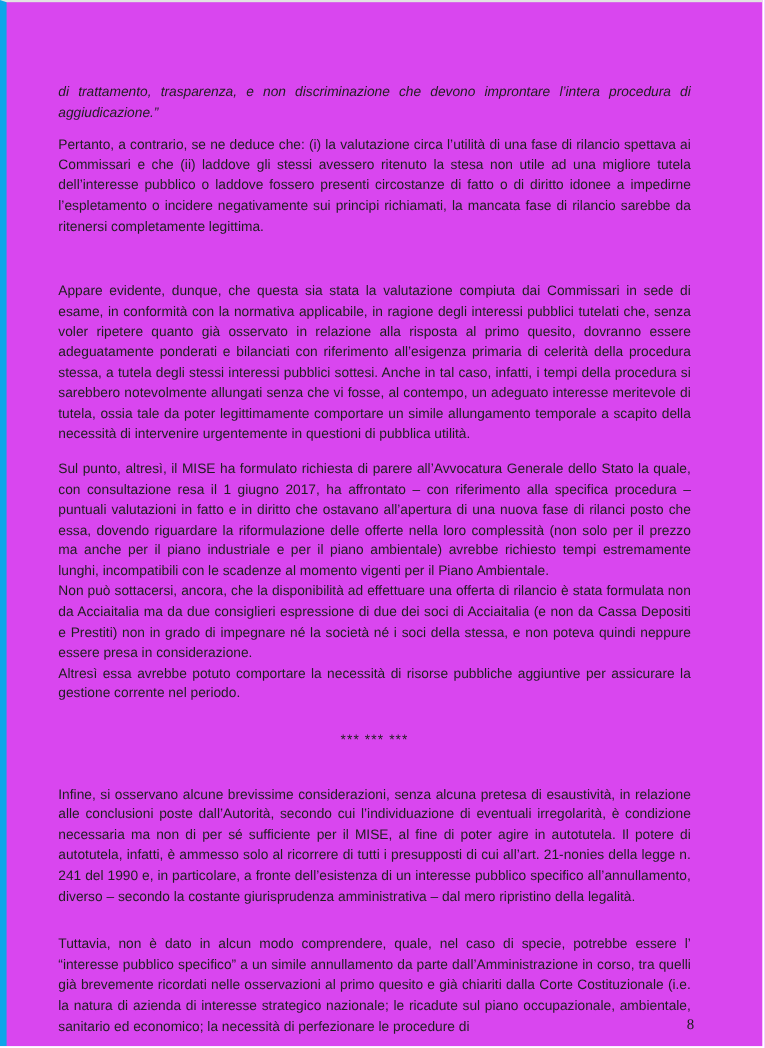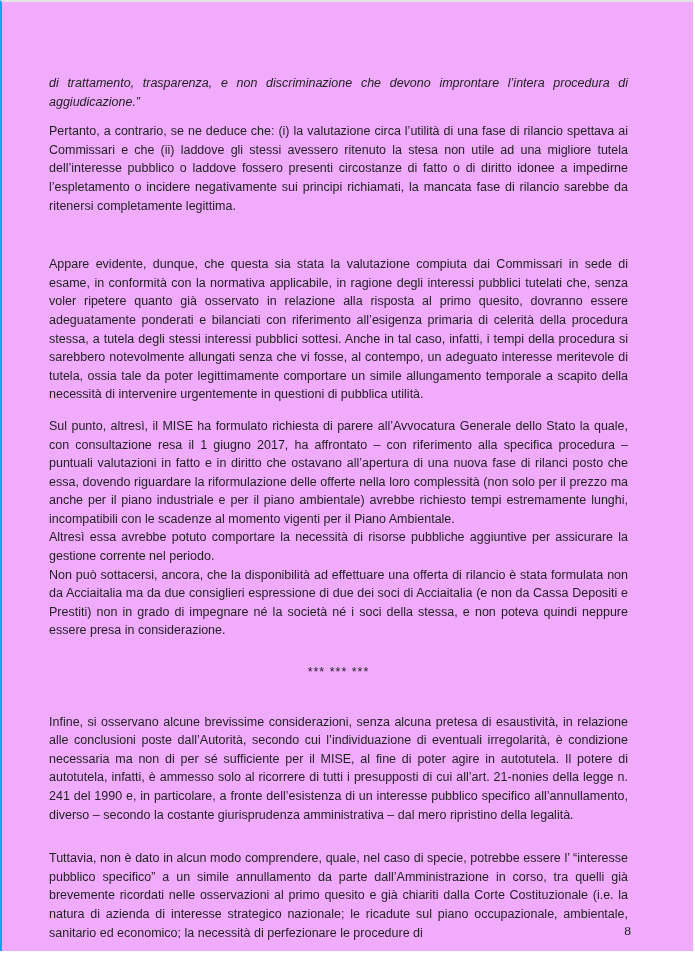--- a/index.html
+++ b/index.html
@@ -10,22 +10,22 @@
   body {
     width: 695px;
     height: 953px;
     overflow: hidden;
     position: relative;
   }
   .page {
     position: relative;
     width: 693px;
     height: 951px;
-    background: #f0abfc;
-    border-left: 2px solid #0ea5e9;
+    background: #d946ef;
+    border-left: 6px solid #0ea5e9;
     border-top: 2px solid #e2e2e2;
     box-sizing: border-box;
     font-family: "Liberation Sans", sans-serif;
     color: #1f1f1f;
   }
   .text-block {
     position: absolute;
     top: 72px;
     left: 47px;
     right: 65px;
@@ -70,23 +70,23 @@
 <div class="page">
   <div class="text-block">
     <p class="para quote-italic">di trattamento, trasparenza, e non discriminazione che devono improntare l’intera procedura di aggiudicazione.”</p>
 
     <p class="para">Pertanto, a contrario, se ne deduce che: (i) la valutazione circa l’utilità di una fase di rilancio spettava ai Commissari e che (ii) laddove gli stessi avessero ritenuto la stesa non utile ad una migliore tutela dell’interesse pubblico o laddove fossero presenti circostanze di fatto o di diritto idonee a impedirne l’espletamento o incidere negativamente sui principi richiamati, la mancata fase di rilancio sarebbe da ritenersi completamente legittima.</p>
 
     <p class="para wide-after">Appare evidente, dunque, che questa sia stata la valutazione compiuta dai Commissari in sede di esame, in conformità con la normativa applicabile, in ragione degli interessi pubblici tutelati che, senza voler ripetere quanto già osservato in relazione alla risposta al primo quesito, dovranno essere adeguatamente ponderati e bilanciati con riferimento all’esigenza primaria di celerità della procedura stessa, a tutela degli stessi interessi pubblici sottesi. Anche in tal caso, infatti, i tempi della procedura si sarebbero notevolmente allungati senza che vi fosse, al contempo, un adeguato interesse meritevole di tutela, ossia tale da poter legittimamente comportare un simile allungamento temporale a scapito della necessità di intervenire urgentemente in questioni di pubblica utilità.</p>
 
     <p class="para tight">Sul punto, altresì, il MISE ha formulato richiesta di parere all’Avvocatura Generale dello Stato la quale, con consultazione resa il 1 giugno 2017, ha affrontato – con riferimento alla specifica procedura – puntuali valutazioni in fatto e in diritto che ostavano all’apertura di una nuova fase di rilanci posto che essa, dovendo riguardare la riformulazione delle offerte nella loro complessità (non solo per il prezzo ma anche per il piano industriale e per il piano ambientale) avrebbe richiesto tempi estremamente lunghi, incompatibili con le scadenze al momento vigenti per il Piano Ambientale.</p>
 
+    <p class="para tight">Non può sottacersi, ancora, che la disponibilità ad effettuare una offerta di rilancio è stata formulata non da Acciaitalia ma da due consiglieri espressione di due dei soci di Acciaitalia (e non da Cassa Depositi e Prestiti) non in grado di impegnare né la società né i soci della stessa, e non poteva quindi neppure essere presa in considerazione.</p>
+
     <p class="para tight">Altresì essa avrebbe potuto comportare la necessità di risorse pubbliche aggiuntive per assicurare la gestione corrente nel periodo.</p>
-
-    <p class="para tight">Non può sottacersi, ancora, che la disponibilità ad effettuare una offerta di rilancio è stata formulata non da Acciaitalia ma da due consiglieri espressione di due dei soci di Acciaitalia (e non da Cassa Depositi e Prestiti) non in grado di impegnare né la società né i soci della stessa, e non poteva quindi neppure essere presa in considerazione.</p>
 
     <div class="separator">*** *** ***</div>
 
     <p class="para infine">Infine, si osservano alcune brevissime considerazioni, senza alcuna pretesa di esaustività, in relazione alle conclusioni poste dall’Autorità, secondo cui l’individuazione di eventuali irregolarità, è condizione necessaria ma non di per sé sufficiente per il MISE, al fine di poter agire in autotutela. Il potere di autotutela, infatti, è ammesso solo al ricorrere di tutti i presupposti di cui all’art. 21-nonies della legge n. 241 del 1990 e, in particolare, a fronte dell’esistenza di un interesse pubblico specifico all’annullamento, diverso – secondo la costante giurisprudenza amministrativa – dal mero ripristino della legalità.</p>
 
     <p class="para tight">Tuttavia, non è dato in alcun modo comprendere, quale, nel caso di specie, potrebbe essere l’ “interesse pubblico specifico” a un simile annullamento da parte dall’Amministrazione in corso, tra quelli già brevemente ricordati nelle osservazioni al primo quesito e già chiariti dalla Corte Costituzionale (i.e. la natura di azienda di interesse strategico nazionale; le ricadute sul piano occupazionale, ambientale, sanitario ed economico; la necessità di perfezionare le procedure di</p>
   </div>
 
   <div class="page-number">8</div>
 </div>

